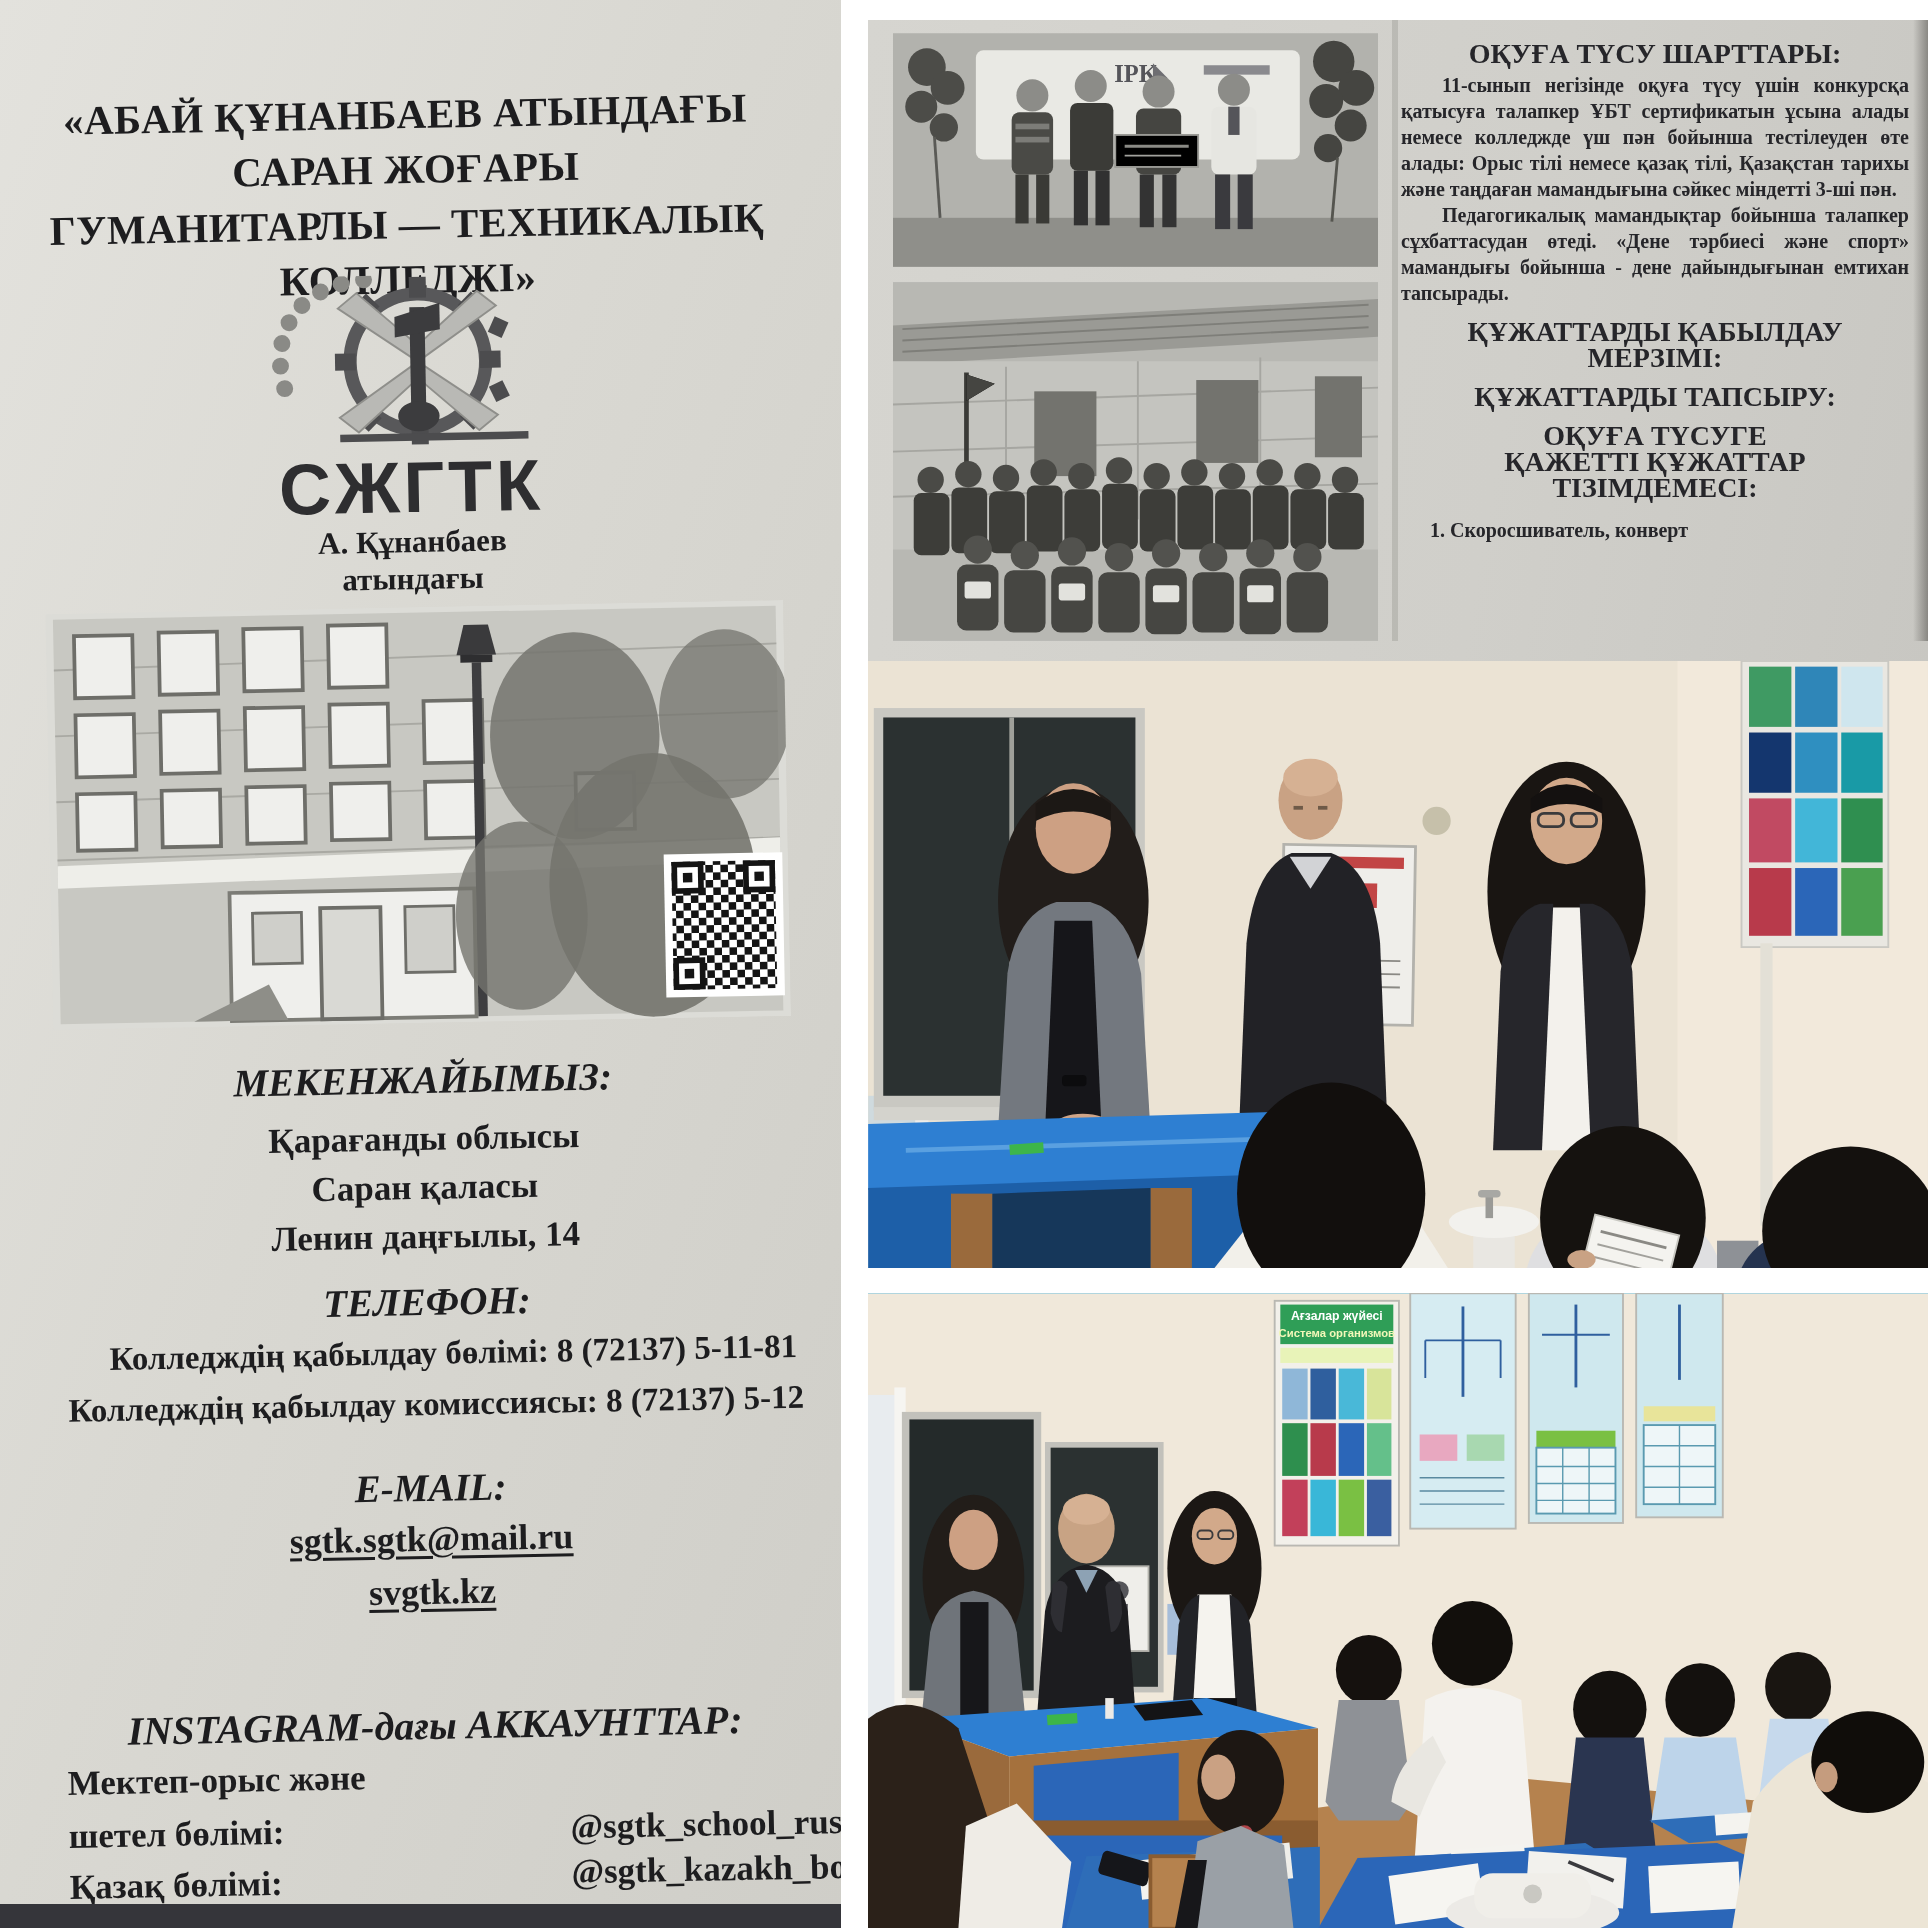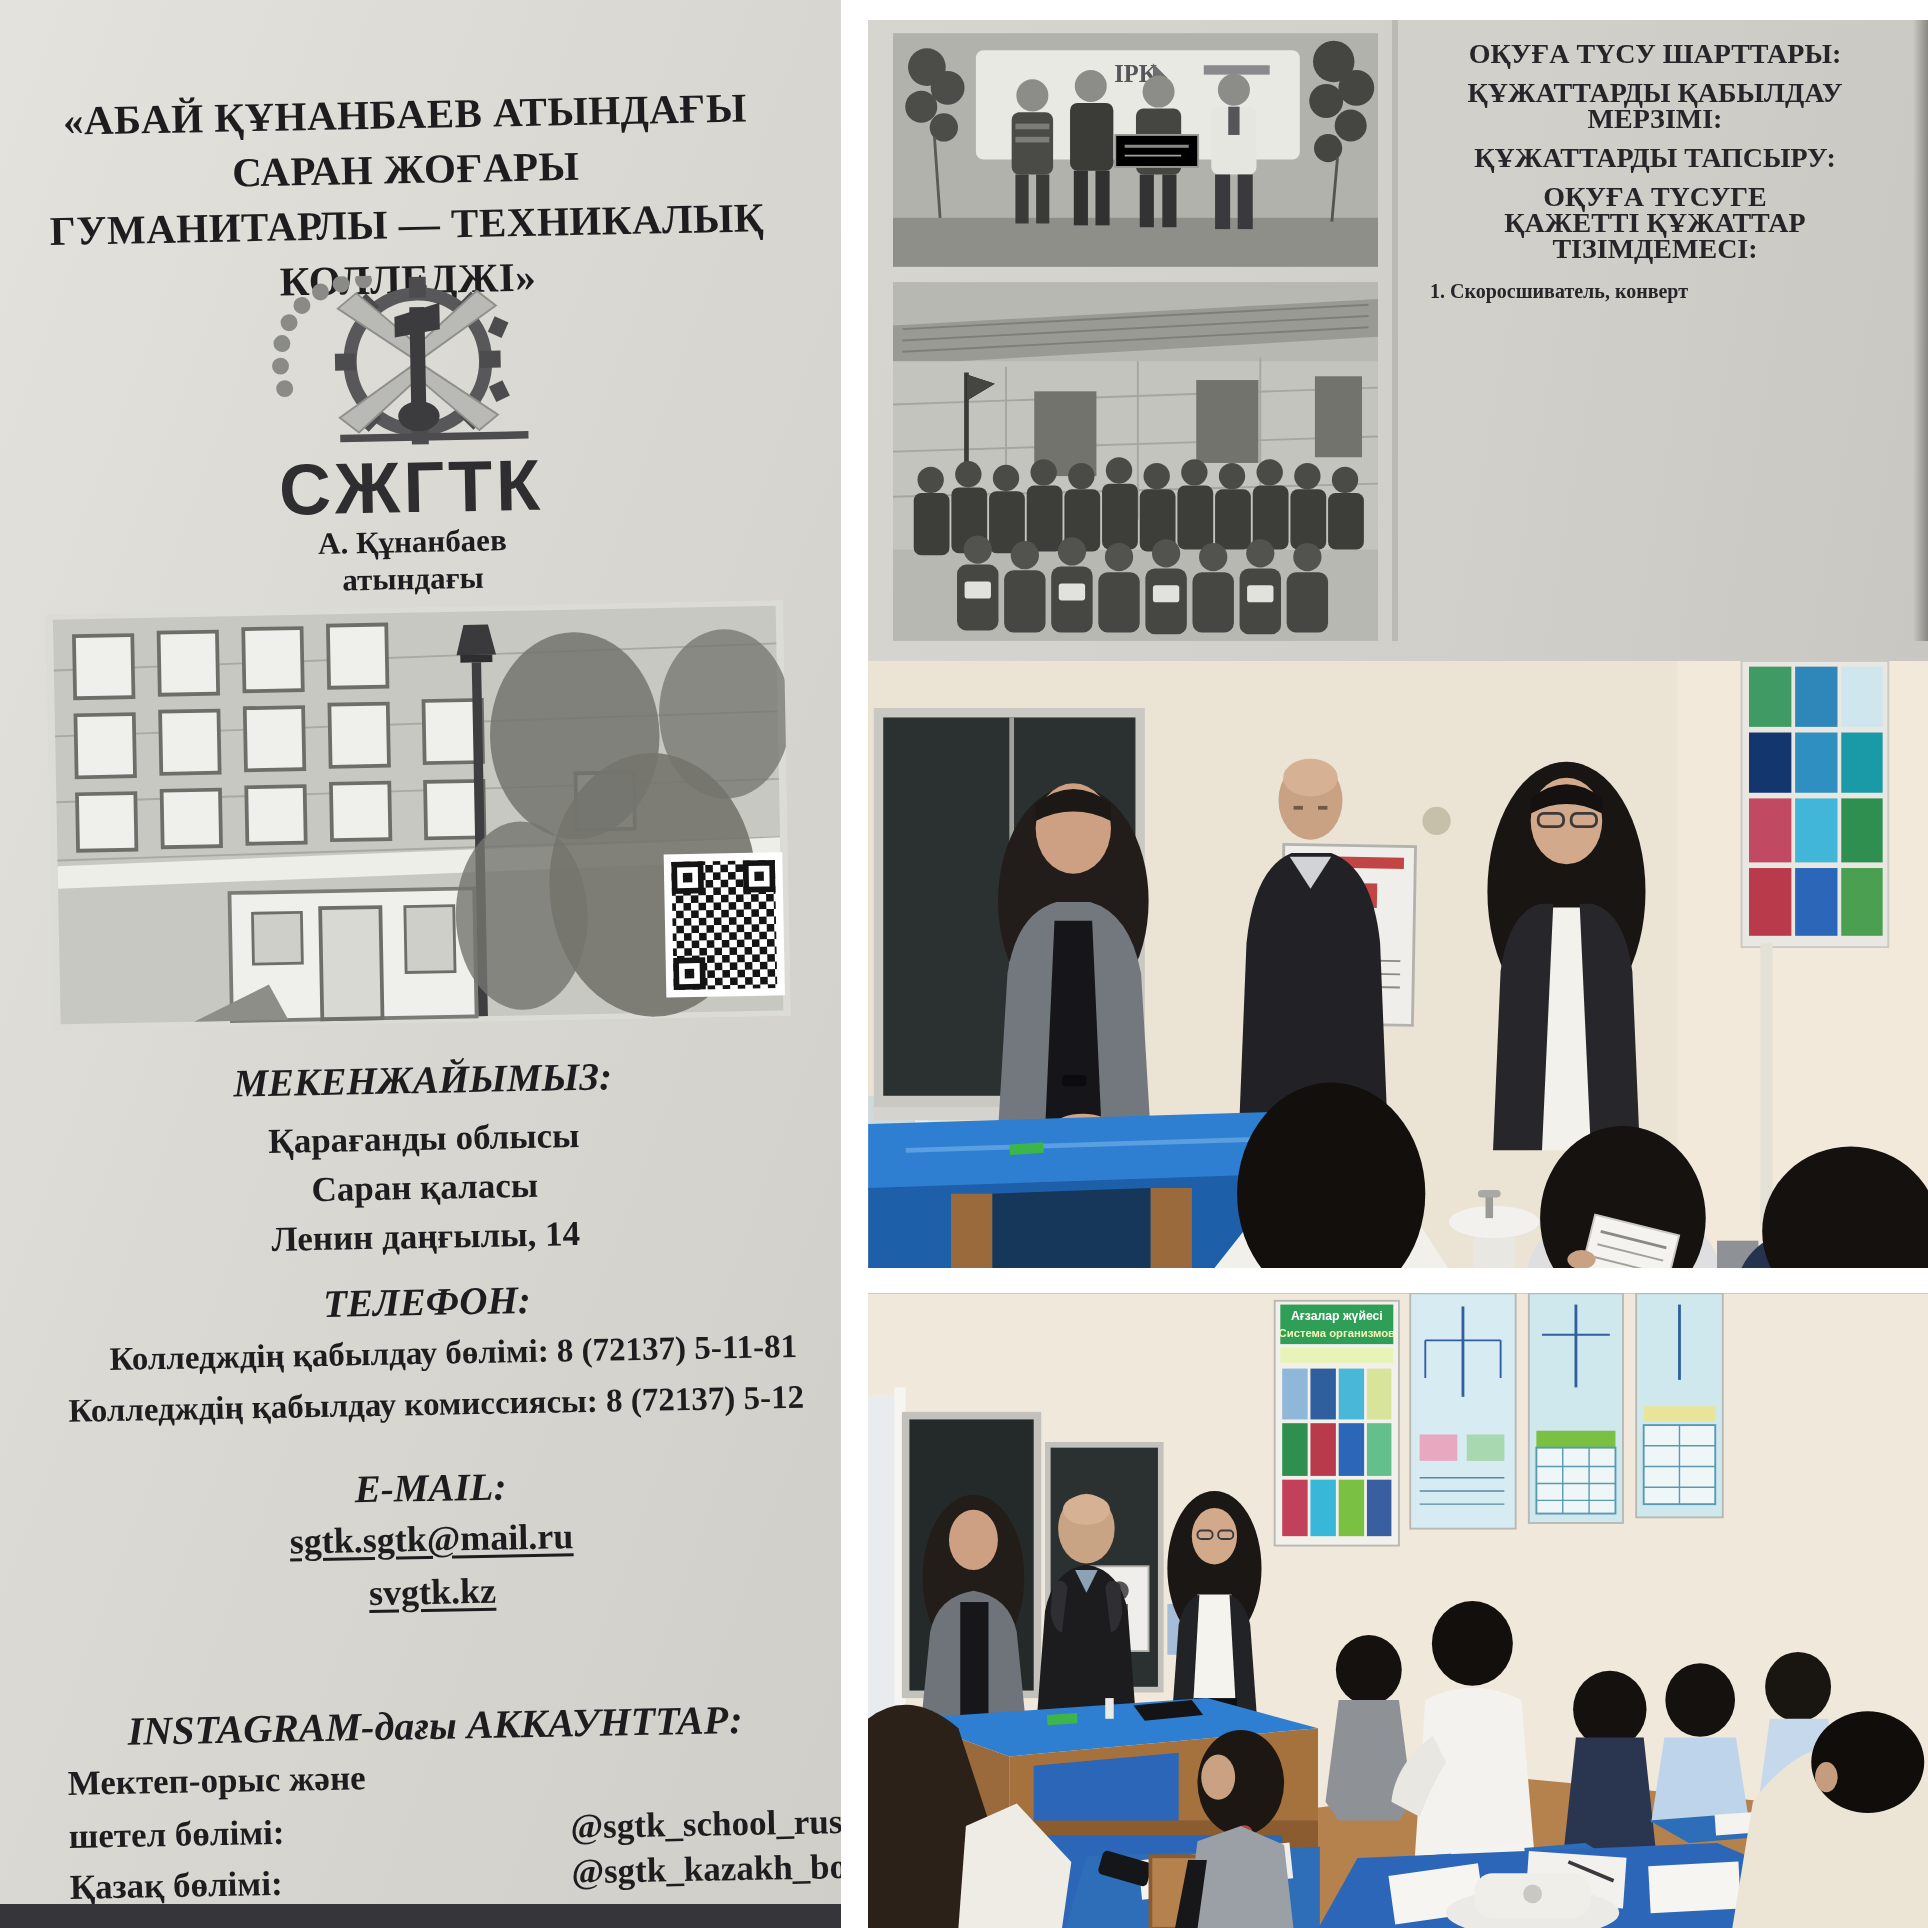--- a/index.html
+++ b/index.html
@@ -354,20 +354,22 @@
               <rect x="276" y="322" width="28" height="18" rx="3"></rect>
                 <rect x="376" y="322" width="28" height="18" rx="3"></rect>
             </g>
           </g>
         </g>
       </svg>
     </div>
 
     <div class="doc-text">
       <div class="dh first">ОҚУҒА ТҮСУ ШАРТТАРЫ:</div>
+      <p>11-сынып негізінде оқуға түсу үшін конкурсқа қатысуға талапкер ҰБТ сертификатын ұсына алады немесе колледжде үш пән бойынша тестілеуден өте алады: Орыс тілі немесе қазақ тілі, Қазақстан тарихы және таңдаған мамандығына сәйкес міндетті 3-ші пән.</p>
+      <p>Педагогикалық мамандықтар бойынша талапкер сұхбаттасудан өтеді. «Дене тәрбиесі және спорт» мамандығы бойынша - дене дайындығынан емтихан тапсырады.</p>
       <div class="dh">ҚҰЖАТТАРДЫ ҚАБЫЛДАУ МЕРЗІМІ:</div>
       <div class="dh">ҚҰЖАТТАРДЫ ТАПСЫРУ:</div>
       <div class="dh" style="margin-bottom:0">ОҚУҒА ТҮСУГЕ</div>
       <div class="dh" style="margin-top:0">ҚАЖЕТТІ ҚҰЖАТТАР ТІЗІМДЕМЕСІ:</div>
       <div class="nolist">
         <div>1.  Скоросшиватель, конверт</div>
 
       </div>
     </div>
     <div class="doc-fold"></div>

